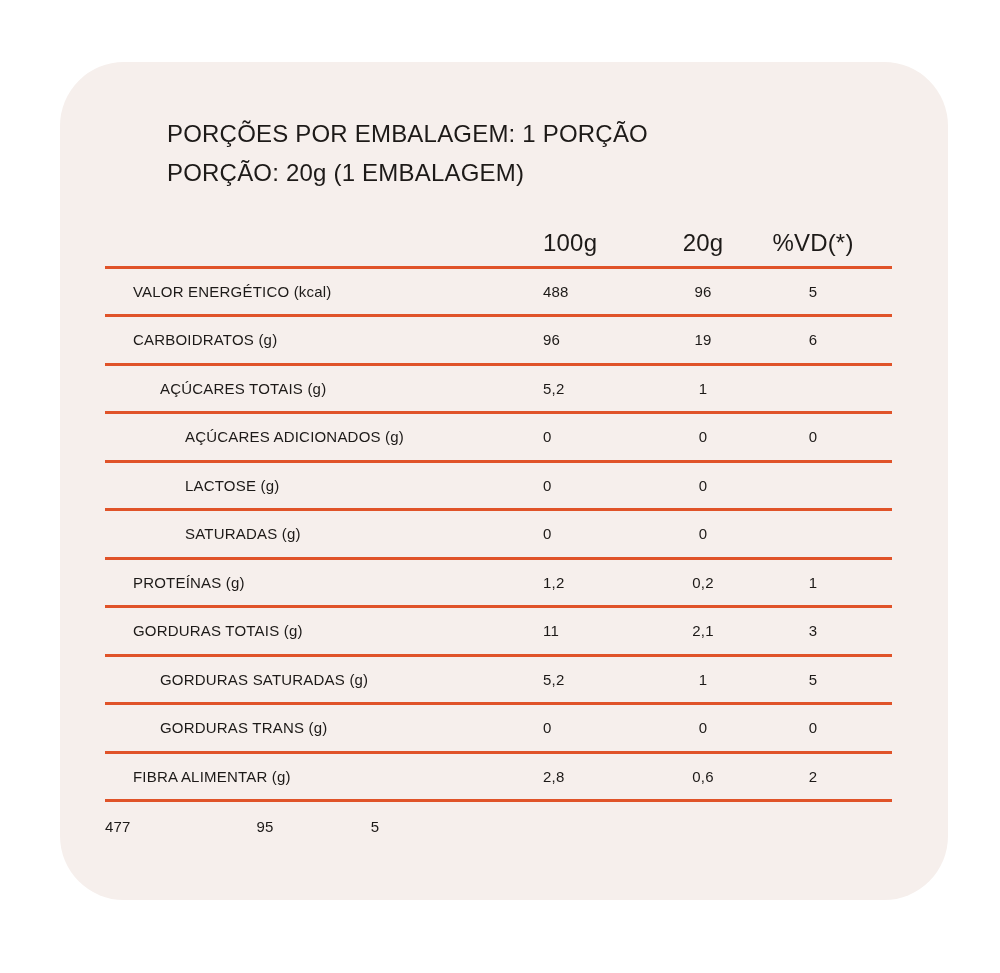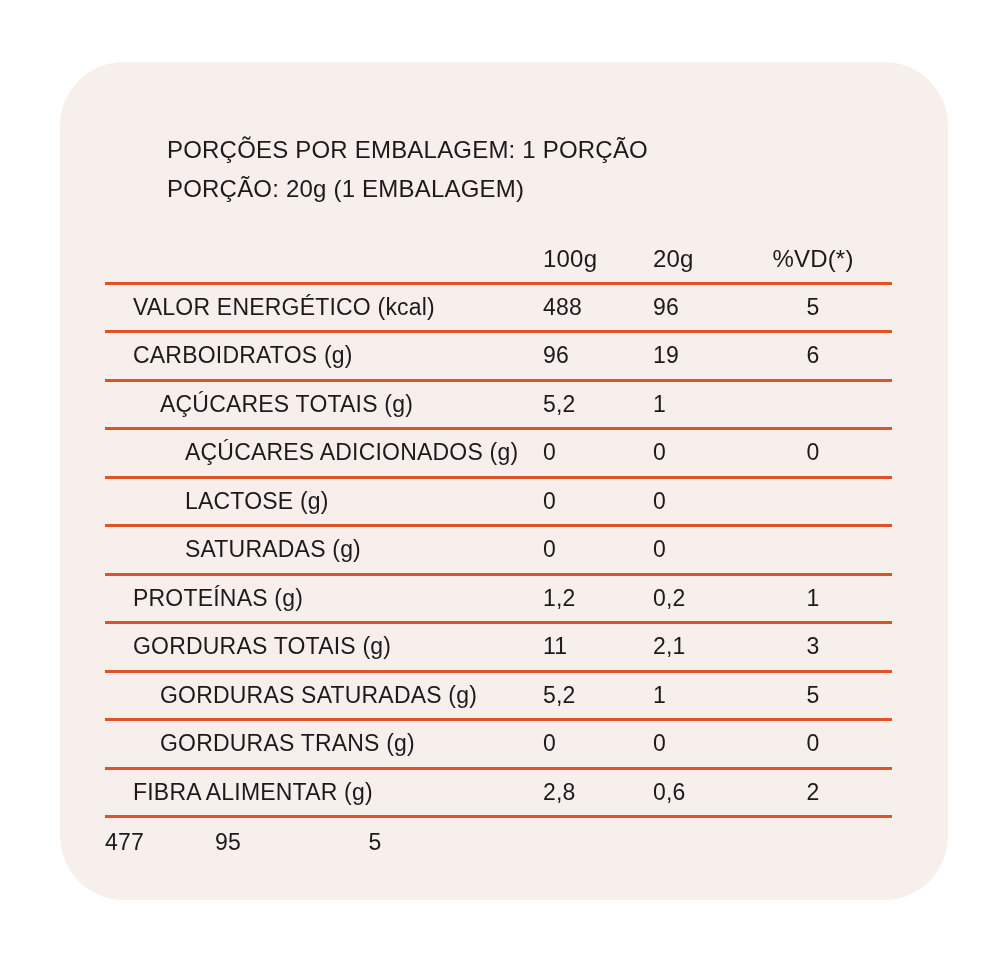--- a/index.html
+++ b/index.html
@@ -10,37 +10,37 @@
   *{margin:0;padding:0;box-sizing:border-box;}
   html,body{width:1000px;height:973px;background:#ffffff;
     font-family:"Liberation Sans",sans-serif;color:var(--text);}
   .card{
     position:absolute;left:60px;top:62px;width:888px;height:838px;
     background:var(--card-bg);border-radius:64px;
     padding-top:52px;overflow:hidden;
   }
   .intro{
     margin-left:107px;font-size:24px;line-height:39px;
-    font-weight:500;letter-spacing:.2px;margin-top:16px;
+    font-weight:500;letter-spacing:.2px;
   }
   .ntable{
     margin-left:45px;margin-top:28px;width:787px;
   }
   .row{
     display:flex;align-items:center;height:48.5px;
     border-bottom:3px solid var(--rule);
-    font-size:23px;letter-spacing:.2px;font-weight:500;
+    font-size:15px;letter-spacing:.2px;font-weight:500;
   }
   .row:last-child{border-bottom:none;}
   .row.head{font-size:24px;}
   .lbl{flex:1;padding-left:28px;white-space:nowrap;overflow:hidden;}
   .indent-1 .lbl{padding-left:55px;}
   .indent-2 .lbl{padding-left:80px;}
   .c1{width:110px;text-align:left;}
-  .c2{width:100px;}
+  .c2{width:100px;text-align:center;}
   .c3{width:120px;text-align:center;margin-right:19px;}
 </style>
 </head>
 <body>
 
 <div class="card">
   <div class="intro">
     <div>PORÇÕES POR EMBALAGEM: 1 PORÇÃO</div>
     <div>PORÇÃO: 20g (1 EMBALAGEM)</div>
   </div>

